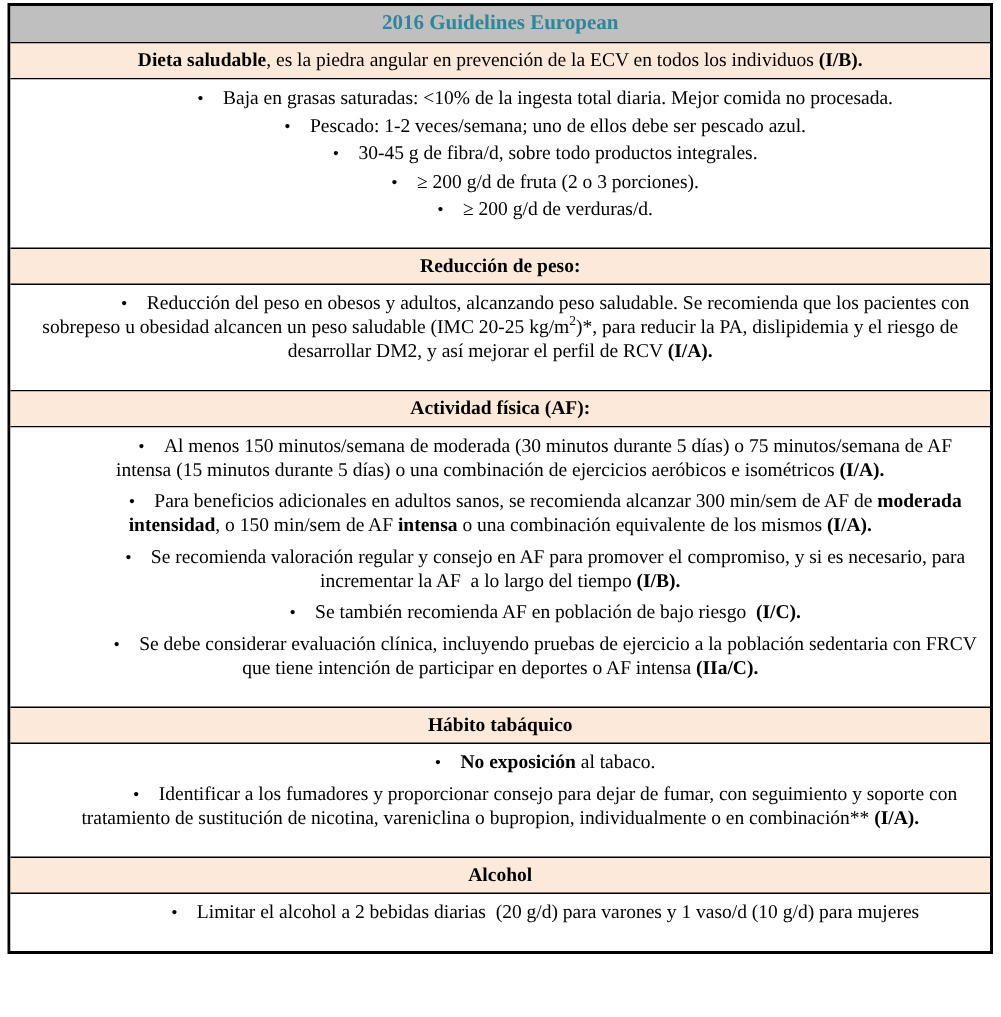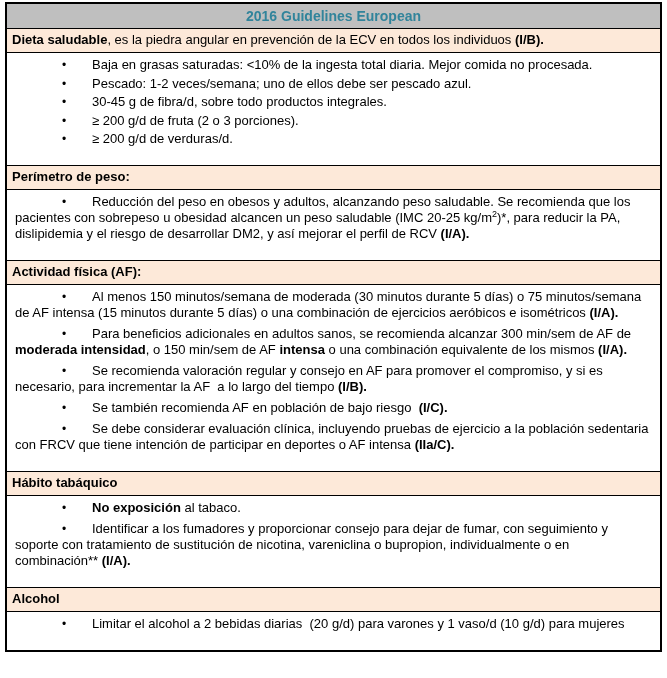--- a/index.html
+++ b/index.html
@@ -16,22 +16,23 @@
     background:#ffffff;
     font-family:"Liberation Sans","DejaVu Sans",sans-serif;
     color:#000;
     overflow:hidden;
   }
   .doc{
     margin:2px 5px;
     border:2px solid var(--border);
     display:flex;
     flex-direction:column;
+    font-family:Liberation Serif, serif;
   }
-  .row{border-bottom:1px solid var(--border);}
+  .row{border-bottom:1px solid var(--border);text-align:center;}
   .row:last-child{border-bottom:none;}
   .title-row{
     background:var(--title-bg);
     color:var(--title-text);
     font-weight:bold;
     font-size:14px;
     line-height:16px;
     text-align:center;
     padding:4px 2px;
   }
@@ -71,21 +72,21 @@
 
   <div class="row sec-head"><b>Dieta saludable</b>, es la piedra angular en prevención de la ECV en todos los individuos <b>(I/B).</b></div>
   <div class="row row-list dieta">
       <div class="bi"><span class="marker">•</span><span>Baja en grasas saturadas: &lt;10% de la ingesta total diaria. Mejor comida no procesada.</span></div>
       <div class="bi"><span class="marker">•</span><span>Pescado: 1-2 veces/semana; uno de ellos debe ser pescado azul.</span></div>
       <div class="bi"><span class="marker">•</span><span>30-45 g de fibra/d, sobre todo productos integrales.</span></div>
       <div class="bi"><span class="marker">•</span><span>≥ 200 g/d de fruta (2 o 3 porciones).</span></div>
       <div class="bi"><span class="marker">•</span><span>≥ 200 g/d de verduras/d.</span></div>
     </div>
 
-  <div class="row sec-head"><b>Perímetro de peso:</b></div>
+  <div class="row sec-head"><b>Reducción de peso:</b></div>
   <div class="row row-list">
       <div class="bi"><span class="marker">•</span><span>Reducción del peso en obesos y adultos, alcanzando peso saludable. Se recomienda que los pacientes con sobrepeso u obesidad alcancen un peso saludable (IMC 20-25 kg/m<sup>2</sup>)*, para reducir la PA, dislipidemia y el riesgo de desarrollar DM2, y así mejorar el perfil de RCV <b>(I/A).</b></span></div>
     </div>
 
   <div class="row sec-head"><b>Actividad física (AF):</b></div>
   <div class="row row-list">
       <div class="bi"><span class="marker">•</span><span>Al menos 150 minutos/semana de moderada (30 minutos durante 5 días) o 75 minutos/semana de AF intensa (15 minutos durante 5 días) o una combinación de ejercicios aeróbicos e isométricos <b>(I/A).</b></span></div>
       <div class="bi"><span class="marker">•</span><span>Para beneficios adicionales en adultos sanos, se recomienda alcanzar 300 min/sem de AF de <b>moderada intensidad</b>, o 150 min/sem de AF <b>intensa</b> o una combinación equivalente de los mismos <b>(I/A).</b></span></div>
       <div class="bi"><span class="marker">•</span><span>Se recomienda valoración regular y consejo en AF para promover el compromiso, y si es necesario, para incrementar la AF&nbsp; a lo largo del tiempo <b>(I/B).</b></span></div>
       <div class="bi"><span class="marker">•</span><span>Se también recomienda AF en población de bajo riesgo&nbsp; <b>(I/C).</b></span></div>

